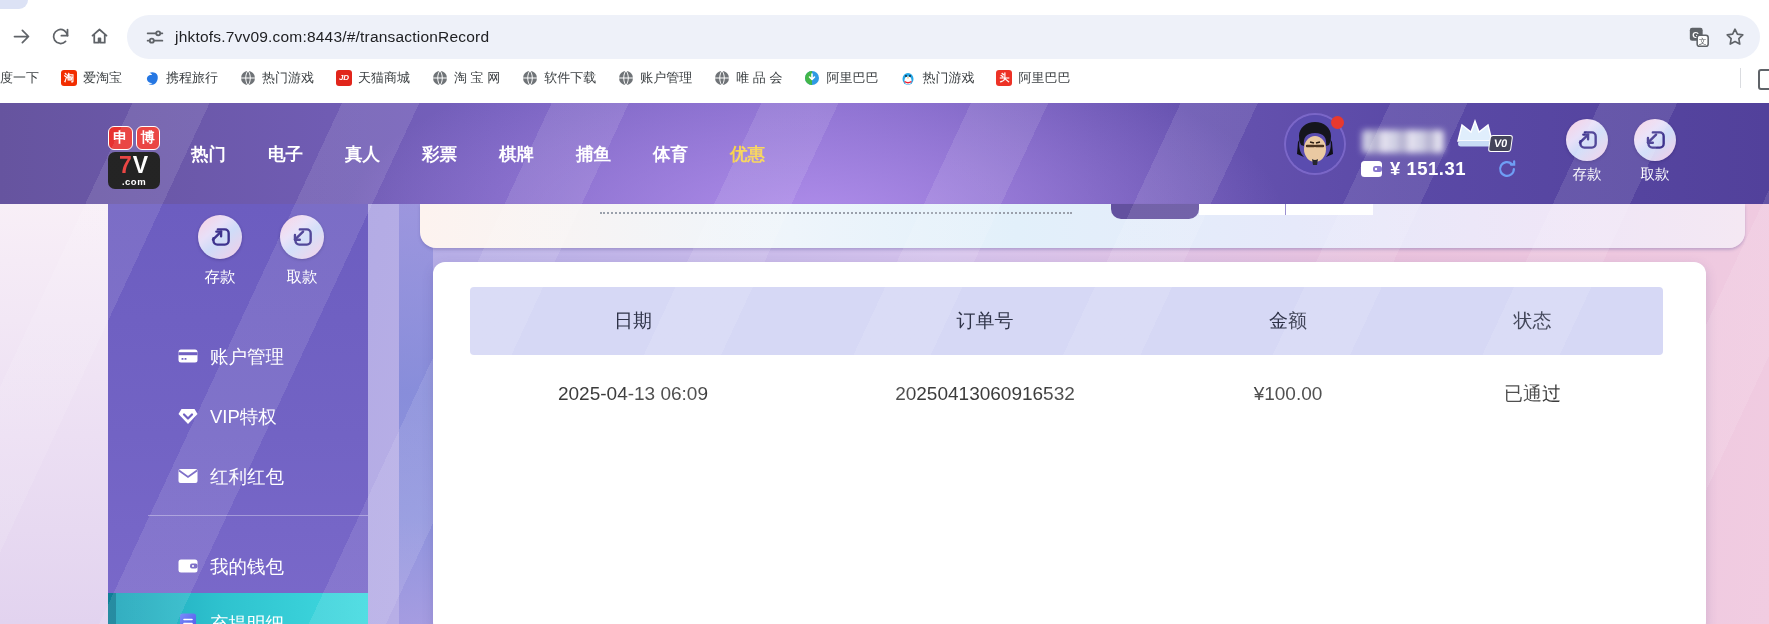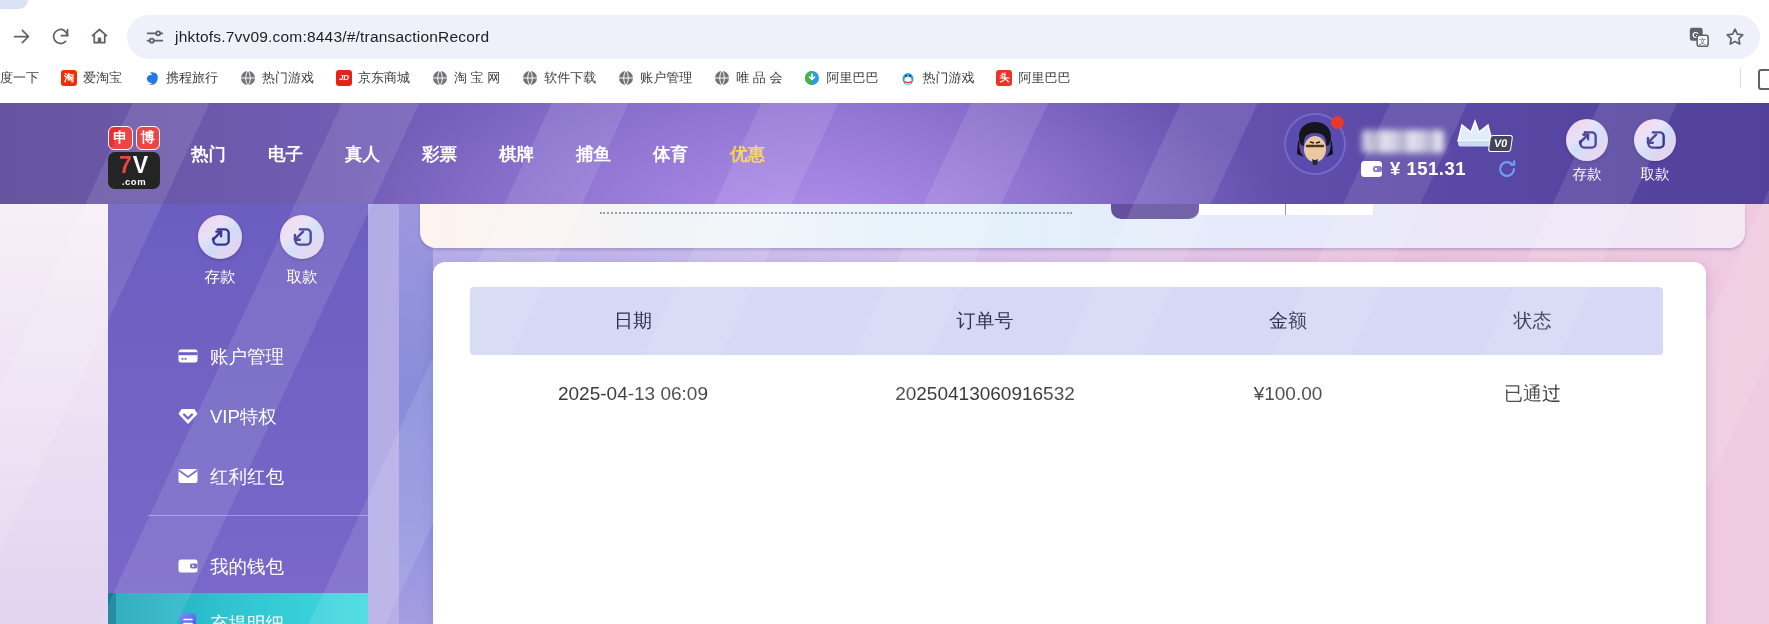--- a/index.html
+++ b/index.html
@@ -176,21 +176,21 @@
           <span class="bm-fav">
             <svg viewBox="0 0 16 16">
               <circle cx="8" cy="8" r="7" fill="#6f7377"></circle>
               <path d="M1 8h14M8 1c3 2.5 3 11.5 0 14M8 1c-3 2.5-3 11.5 0 14" stroke="#fff" stroke-width="1" fill="none"></path>
             </svg>
           </span>
           <span>热门游戏</span>
         </div>
       <div class="bm">
           <span class="bm-fav fav-sq fav-jd">JD</span>
-          <span>京东商城</span>
+          <span>天猫商城</span>
         </div>
       <div class="bm">
           <span class="bm-fav">
             <svg viewBox="0 0 16 16">
               <circle cx="8" cy="8" r="7" fill="#6f7377"></circle>
               <path d="M1 8h14M8 1c3 2.5 3 11.5 0 14M8 1c-3 2.5-3 11.5 0 14" stroke="#fff" stroke-width="1" fill="none"></path>
             </svg>
           </span>
           <span>淘 宝 网</span>
         </div>

